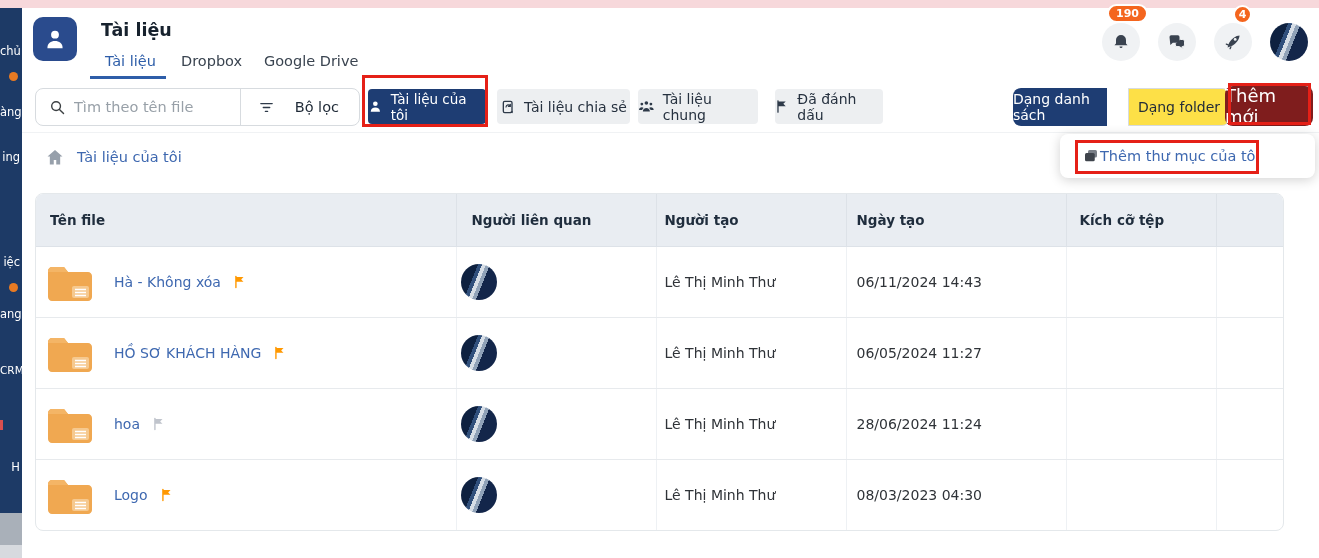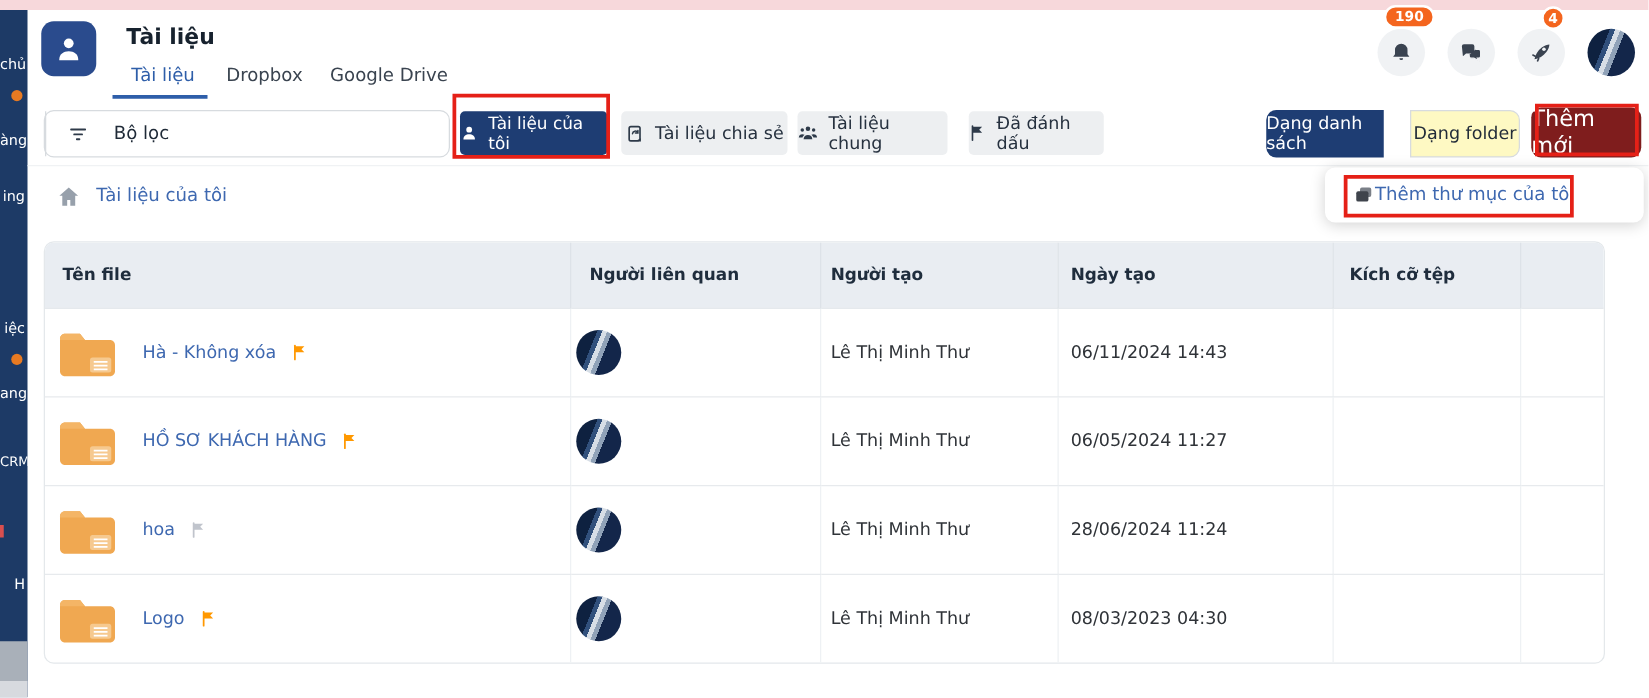--- a/index.html
+++ b/index.html
@@ -55,21 +55,21 @@
   .tbtn.gray { background:#edeff1; color:#26313f; }
   .tbtn.navy { background:#1e3d73; color:#fff; }
   #btn-mydocs { left:368px; width:118px; font-size:13.5px; }
   #btn-shared { left:497px; width:133px; }
   #btn-common { left:638px; width:120px; }
   #btn-flagged { left:775px; width:108px; }
 
   .seg { position:absolute; top:88px; height:38px; display:flex; align-items:center; justify-content:center;
          font-size:14px; cursor:pointer; }
   #seg-list { left:1013px; width:94px; background:#1e3d73; color:#fff; border-radius:8px 0 0 8px; }
-  #seg-folder { left:1128px; width:88px; background:#fef9c3; color:#222c39; border:1px solid #d7dbdf; border-radius:0 8px 8px 0; }
+  #seg-folder { left:1128px; width:102px; background:#fde047; color:#222c39; border:1px solid #d7dbdf; border-radius:0 8px 8px 0; }
   #btn-add { left:1225px; top:86px; width:88px; height:40px; background:#7f1d1d; color:#fff; border-radius:8px;
              display:flex; align-items:center; justify-content:center; font-size:18px; cursor:pointer; position:absolute; }
 
   .redbox { position:absolute; border:3px solid #e52017; z-index:9; pointer-events:none; }
   #redbox-mydocs { left:362px; top:75px; width:126px; height:52px; }
   #redbox-add { left:1228px; top:83px; width:83px; height:42px; }
   #redbox-menu { left:15px; top:6px; width:184px; height:34px; position:absolute; border:3px solid #e52017; pointer-events:none; }
 
   #toolbar-divider { left:22px; top:132px; width:1297px; height:1px; background:#f0f2f4; }
 
@@ -154,20 +154,27 @@
       <path d="M5.5 18.5c.8-4.2 3-8.3 7-11.3 2.6-2 5.6-3 7.3-3 .1 1.7-.9 4.7-2.9 7.3-3 4-7.1 6.2-11.4 7z" fill="#3a4350"></path>
       <circle cx="14.6" cy="8.9" r="1.7" fill="#f0f2f4"></circle>
       <path d="M4 14.5l2.2 1M8.5 20l1-2.2" stroke="#3a4350" stroke-width="1.6" stroke-linecap="round"></path>
     </svg>
   </div>
   <div class="badge" id="badge-rocket">4</div>
 
   <div class="hicon avatar-img" style="left:1270px"></div>
 
   <div id="searchbox" class="abs">
+    <div id="search-left">
+      <svg width="17" height="17" viewBox="0 0 24 24">
+        <circle cx="10" cy="10" r="6.2" fill="none" stroke="#3c4043" stroke-width="2"></circle>
+        <line x1="14.8" y1="14.8" x2="20.5" y2="20.5" stroke="#3c4043" stroke-width="2" stroke-linecap="round"></line>
+      </svg>
+      <input id="search-input" type="text" placeholder="Tìm theo tên file" style="">
+    </div>
     <div id="filterbtn">
       <svg width="17" height="17" viewBox="0 0 24 24">
         <path d="M4 6.5h16M7.5 12h9M10.5 17.5h3" stroke="#2e3a49" stroke-width="2" stroke-linecap="round"></path>
       </svg>
       <span>Bộ lọc</span>
     </div>
   </div>
 
   <div class="tbtn navy" id="btn-mydocs">
     <svg width="15" height="15" viewBox="0 0 24 24">

